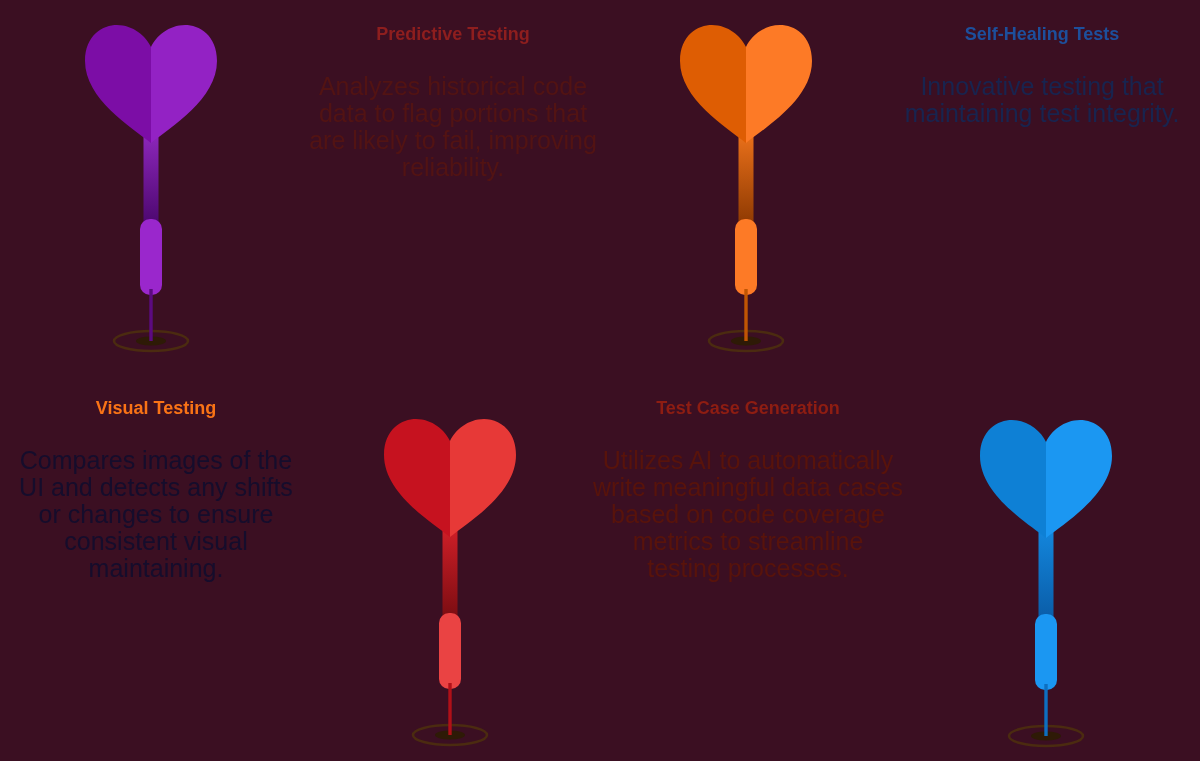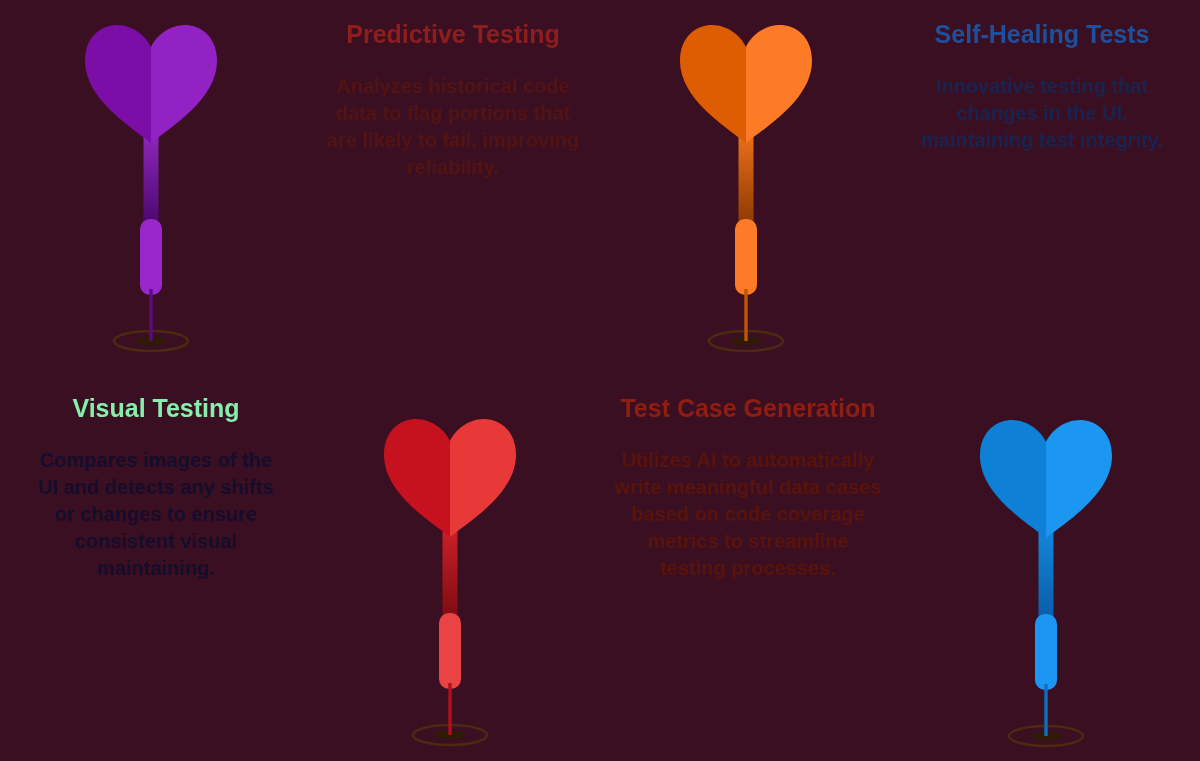--- a/index.html
+++ b/index.html
@@ -12,25 +12,25 @@
   .dart-purple{left:71px;top:23px;}
   .dart-orange{left:666px;top:23px;}
   .dart-red{left:370px;top:417px;}
   .dart-blue{left:966px;top:418px;}
   .textblock{position:absolute;text-align:center;}
   .tb-predictive{left:295px;top:20px;width:316px;}
   .tb-selfhealing{left:884px;top:20px;width:316px;}
   .tb-visual{left:0px;top:394px;width:312px;}
   .tb-testcase{left:578px;top:394px;width:340px;}
   .topic-title{
-    font-size:25px;font-weight:700;line-height:28px;margin:0 0 25px 0;
+    font-size:18px;font-weight:700;line-height:28px;margin:0 0 25px 0;
     white-space:nowrap;
   }
   .topic-line{
-    font-size:20px;font-weight:700;line-height:27px;white-space:nowrap;
+    font-size:25px;font-weight:400;line-height:27px;white-space:nowrap;
   }
 </style>
 </head>
 <body>
 
 <div id="canvas" style="background: rgb(59, 15, 34);">
 
   <svg class="dart dart-purple" viewBox="0 0 160 330">
     <defs>
       <linearGradient id="shaftGrad0" x1="0" y1="0" x2="0" y2="1">
@@ -70,27 +70,26 @@
     <rect x="69" y="196" width="22" height="76" rx="10" fill="#fd7a26"></rect>
     <ellipse cx="80" cy="318" rx="37" ry="10" fill="none" stroke-width="2.5" stroke="#4b2b10"></ellipse>
     <ellipse cx="80" cy="318" rx="15" ry="4.5" fill="#2e1a06"></ellipse>
     <rect x="78.3" y="266" width="3.4" height="52" fill="#c05503"></rect>
   </svg>
 
   <section class="textblock tb-selfhealing">
     <h2 class="topic-title" style="color: rgb(29, 79, 156);">Self-Healing Tests</h2>
     <div style="color: rgb(24, 36, 79);">
       <div class="topic-line">Innovative testing that</div>
-      <div class="topic-line">changes in the UI,</div>
       <div class="topic-line">maintaining test integrity.</div>
     </div>
   </section>
 
   <section class="textblock tb-visual">
-    <h2 class="topic-title" style="color: #86efac;">Visual Testing</h2>
+    <h2 class="topic-title" style="color: #f97316;">Visual Testing</h2>
     <div style="color: rgb(21, 13, 44);">
       <div class="topic-line">Compares images of the</div>
       <div class="topic-line">UI and detects any shifts</div>
       <div class="topic-line">or changes to ensure</div>
       <div class="topic-line">consistent visual</div>
       <div class="topic-line">maintaining.</div>
     </div>
   </section>
 
   <svg class="dart dart-red" viewBox="0 0 160 330">

